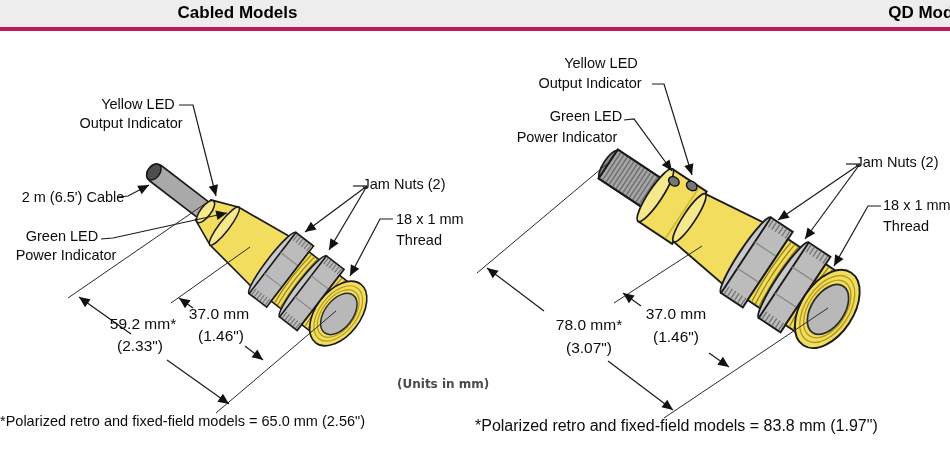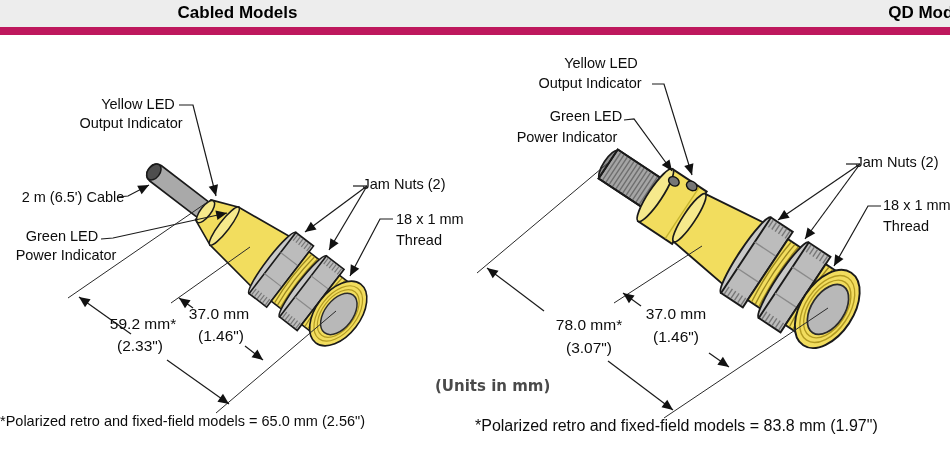--- a/index.html
+++ b/index.html
@@ -1,27 +1,27 @@
 <!DOCTYPE html>
 <html><head>
 <meta charset="utf-8">
 <style>
   html,body{margin:0;padding:0;background:#fff;}
   .stage{position:relative;width:950px;height:450px;background:#ffffff;overflow:hidden;
          font-family:"Liberation Sans",sans-serif;}
   .hdr{position:absolute;top:0;left:0;width:950px;height:27px;background:#ededed;
-       border-bottom:8px solid #be185d;}
+       border-bottom:4px solid #be185d;}
   .hdr-title{position:absolute;top:3px;width:475px;text-align:center;font-size:17px;
        font-weight:bold;color:#000;}
   .hdr-title.left{left:0;} .hdr-title.right{left:502px;text-align:right;}
   .footnote{position:absolute;color:#0c0c0c;}
   .footnote.fl{left:0;width:475px;top:413px;font-size:14.5px;}
   .footnote.fr{left:475px;width:475px;top:417px;font-size:16px;}
-  .units{position:absolute;left:397px;top:377px;font-size:15px;font-weight:bold;
-       color:#4a4a4a;font-family:"DejaVu Sans",sans-serif;margin-left:38px;}
+  .units{position:absolute;left:397px;top:377px;font-size:12px;font-weight:bold;
+       color:#4a4a4a;font-family:"DejaVu Sans",sans-serif;}
   svg{position:absolute;left:0;top:0;}
   .lbl{font-size:14.5px;fill:#0d0d0d;}
   .dim{font-size:15.5px;fill:#0d0d0d;}
   .ldr{fill:none;stroke:#1a1a1a;stroke-width:1.2;}
   .ext{fill:none;stroke:#2a2a2a;stroke-width:1;}
 </style>
 </head>
 <body>
 
 <div class="stage">

